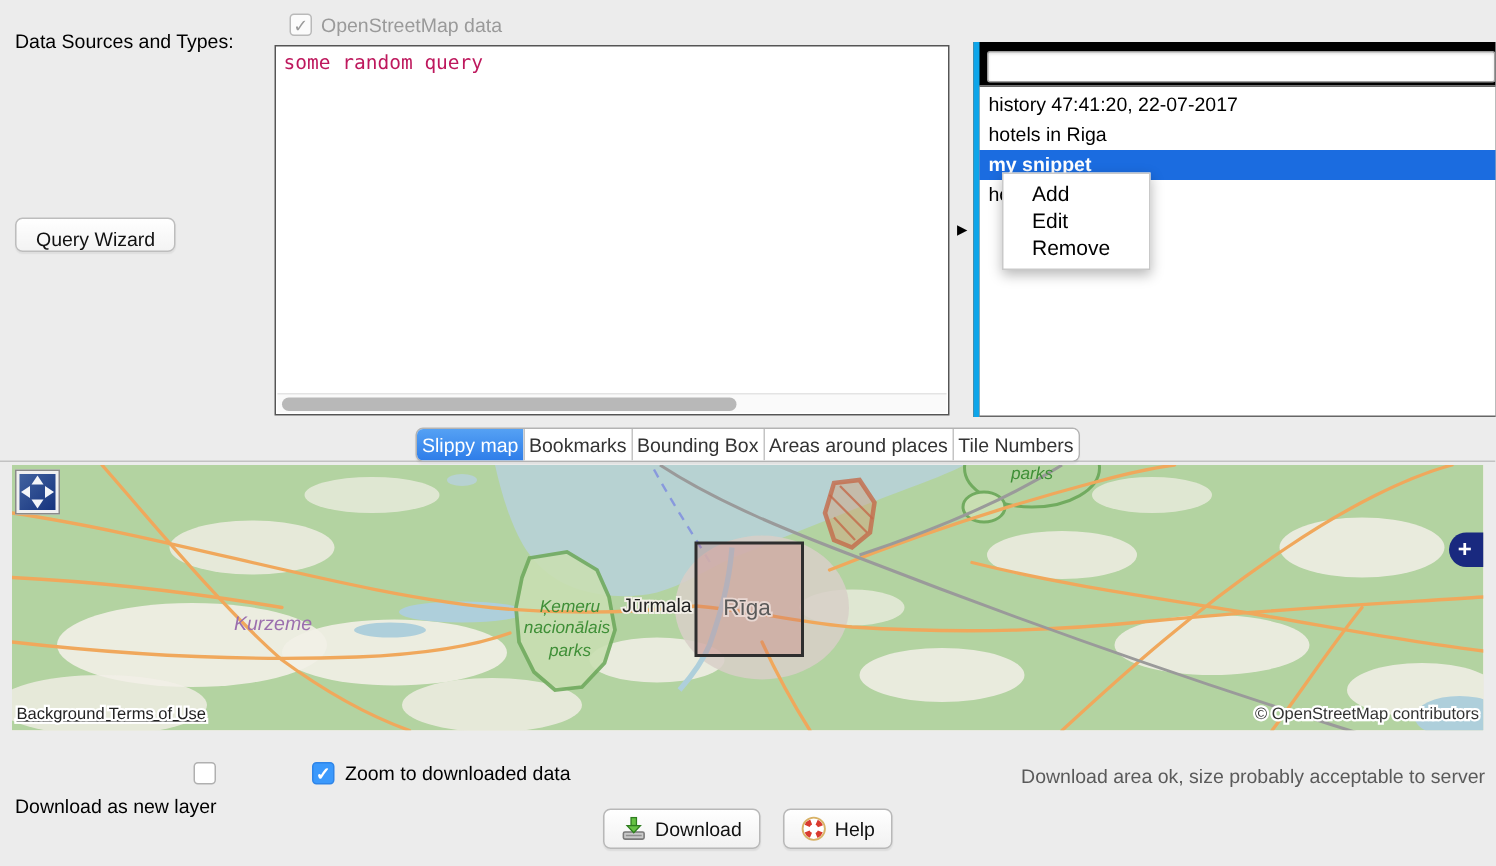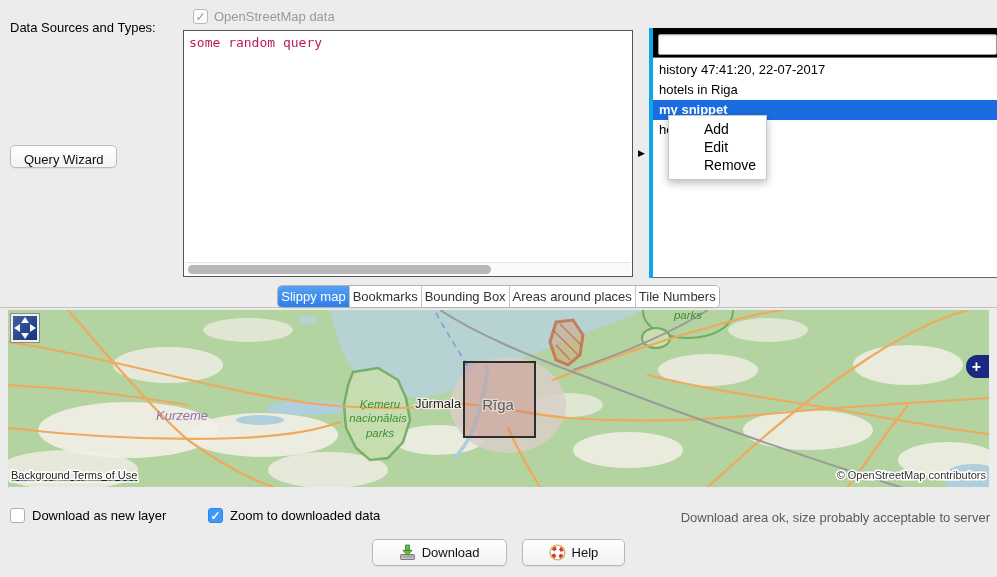--- a/index.html
+++ b/index.html
@@ -42,21 +42,21 @@
     border:1px solid #9f9f9f; border-radius:2px; background:#fff; box-shadow:inset 0 1px 2px rgba(0,0,0,.12);
     font-family:"Liberation Sans", sans-serif; font-size:13px; padding:0 4px; outline:none; }
   .snippet-list { position:absolute; left:0px; top:29px; width:349px; height:221px;
     background:#fff; border-top:1px solid #666; border-bottom:1px solid #666; padding-top:2px; }
   .row { height:20px; line-height:20px; padding-left:6px; font-size:13px; color:#000;
          white-space:nowrap; overflow:hidden; }
   .row.selected { background:#1b6ce0; color:#fff; font-weight:bold; }
 
   
   .ctx-menu { left:668px; top:115px; width:99px; background:#ffffff; border:1px solid #c9c9c9;
-    box-shadow:0 3px 8px rgba(0,0,0,.28); padding:4px 0 5px 16px; z-index:30; }
+    box-shadow:0 3px 8px rgba(0,0,0,.28); padding:4px 0 5px 0; z-index:30; }
   .ctx-item { height:18px; line-height:18px; padding-left:19px; font-size:14px; color:#000; }
 
   
   .tabs-row { left:0; top:285px; width:997px; height:23px; border-bottom:1px solid #c2c2c2;
               display:flex; justify-content:center; }
   .seg { display:flex; height:23px; border:1px solid #b3b3b3; border-radius:5px; overflow:hidden;
          background:#fff; box-shadow:0 1px 1px rgba(0,0,0,.05); }
   .seg .tab { padding:0 3px; display:flex; align-items:center; font-size:13px; color:#333;
               border-left:1px solid #c4c4c4; background:#fff; white-space:nowrap; }
   .seg .tab:first-child { border-left:none; }
@@ -65,26 +65,26 @@
   
   .map-wrap { left:8px; top:310px; width:981px; height:177px; background:#f1eee6; overflow:hidden; }
   .pan-ctrl { position:absolute; left:2px; top:3px; width:30px; height:30px;
     background:#f0f0f0; border:1px solid #8a8a8a; padding:2px; z-index:5; }
   .pan-core { width:100%; height:100%; background:linear-gradient(135deg,#41629f,#16337e); position:relative; }
   .plus-btn { position:absolute; right:0; top:45px; width:23px; height:23px; background:#19297f;
     border-radius:12px 0 0 12px; color:#fff; font-size:16px; font-weight:bold; z-index:5;
     display:flex; align-items:center; justify-content:center; padding-right:2px; }
 
   
-  .foot-check1 { left:10px; top:508px; display:flex; align-items:flex-start; gap:7px; color:#000; }
+  .foot-check1 { left:10px; top:508px; display:flex; align-items:flex-end; gap:7px; color:#000;flex-direction:column; }
   .foot-check2 { left:208px; top:508px; display:flex; align-items:center; gap:7px; color:#000; }
   .status-text { right:7px; top:510px; font-size:13px; color:#5a5a5a; }
 
   .btn-row { left:0; top:539px; width:997px; display:flex; justify-content:center; gap:15px; }
-  .mac-btn { height:27px; padding:0 26px; display:flex; align-items:center; gap:6px;
+  .mac-btn { height:27px; padding:0 11px; display:flex; align-items:center; gap:6px;
     background:linear-gradient(#ffffff,#f1f1f1); border:1px solid #b8b8b8; border-radius:5px;
     font-size:13px; color:#111; box-shadow:0 1px 1px rgba(0,0,0,.07); }
 </style>
 </head>
 <body>
 
 <div class="abs hdr-label">Data Sources and Types:</div>
 
 <div class="abs osm-check">
   <span class="cb disabled">✓</span>

